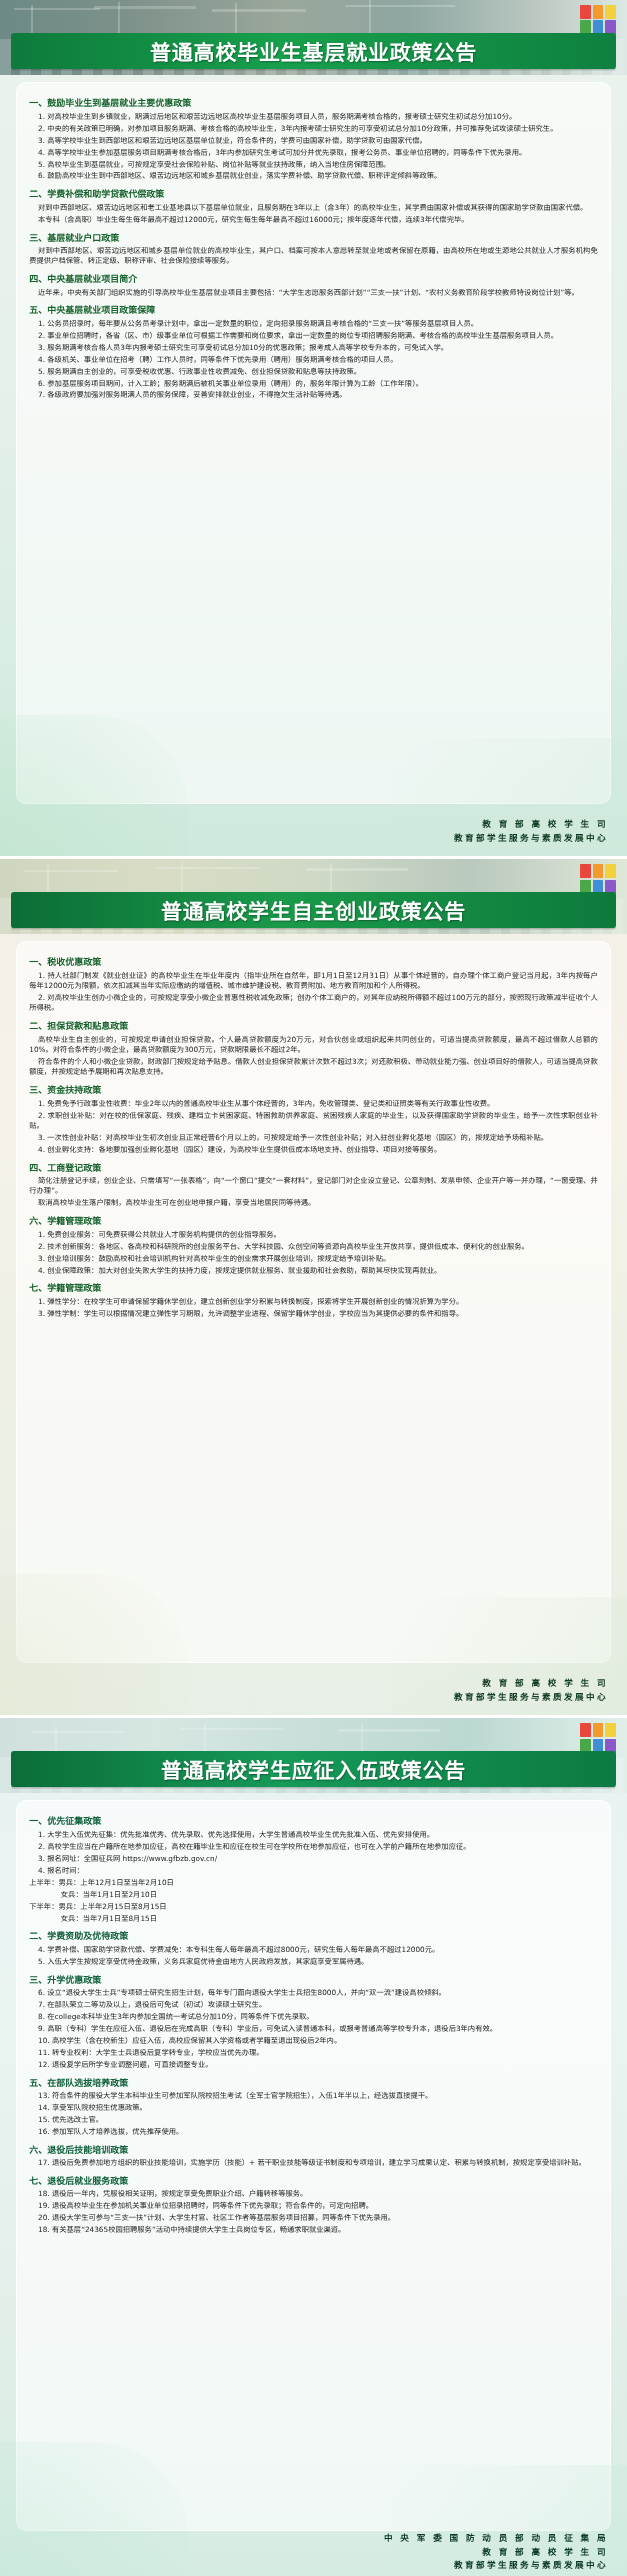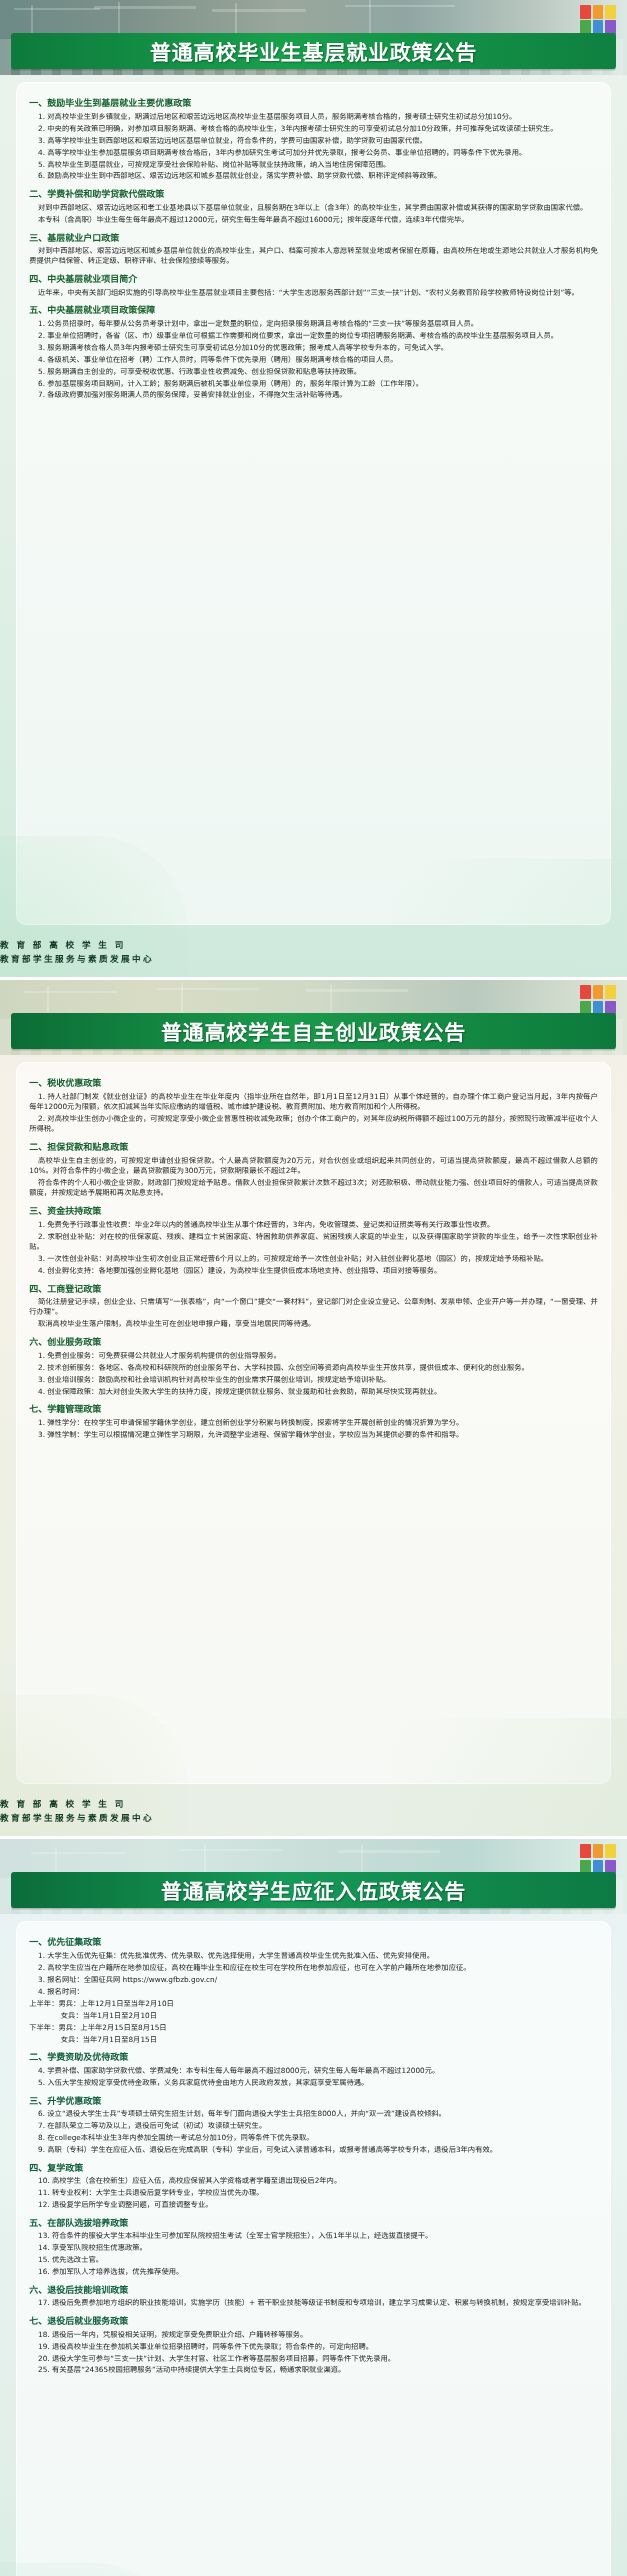--- a/index.html
+++ b/index.html
@@ -1,20 +1,20 @@
 <!DOCTYPE html>
 <html lang="zh-CN" style="font-size:12.6px"><head>
 <meta charset="utf-8">
 <style>
   html,body{margin:0;padding:0;background:#fff;}
   body{width:627px;font-family:"DejaVu Sans","Liberation Sans",sans-serif;color:#1b1b1b;}
   .page{width:627px;}
   
   .poster{position:relative;width:627px;overflow:hidden;}
-  .p1{height:977px;background:linear-gradient(180deg,#eaf3ec 0%,#e6f1ea 40%,#dceee4 70%,#cfe9dd 100%);}
+  .p1{height:856px;background:linear-gradient(180deg,#eaf3ec 0%,#e6f1ea 40%,#dceee4 70%,#cfe9dd 100%);}
   .p2{height:856px;background:linear-gradient(180deg,#f2efe6 0%,#f6f2e8 30%,#eef0e4 60%,#e8efe6 100%);}
   .p3{height:865px;background:linear-gradient(180deg,#e9f2f3 0%,#eaf4f1 35%,#e2efe9 70%,#d5ece2 100%);}
   .banner{position:absolute;left:0;top:0;width:627px;height:75px;overflow:hidden;}
   .b1{background:linear-gradient(90deg,#6d8a86 0%,#7d918a 20%,#9aa79b 45%,#8fa6a2 65%,#b9c7c0 85%,#dce8e3 100%);}
   .b2{background:linear-gradient(90deg,#cfd6c0 0%,#d8dcc4 25%,#cfd9c6 50%,#b9c9bd 75%,#dfe7d8 100%);}
   .b3{background:linear-gradient(90deg,#cfe0de 0%,#d6e7e2 25%,#c9ded9 50%,#bcd8d2 75%,#e1efe9 100%);}
   .crane{position:absolute;background:rgba(255,255,255,.22);}
   .skyline{position:absolute;bottom:0;left:0;right:0;height:36px;
     background:repeating-linear-gradient(90deg, rgba(255,255,255,.18) 0 11px, rgba(255,255,255,0) 11px 20.4px);}
   .logoblk{position:absolute;right:11px;top:4.7px;width:36px;height:30px;display:grid;grid-template-columns:repeat(3,1fr);grid-template-rows:repeat(2,1fr);gap:1.6px;}
@@ -24,21 +24,21 @@
   .t2{background:linear-gradient(90deg,#0b6d36,#1a9a4a 45%,#0d7a3c);box-shadow:0 1.6px 0 rgba(0,0,0,.18);}
   .t3{background:linear-gradient(90deg,#0b6d3a,#159a58 45%,#0d7a43);box-shadow:0 1.6px 0 rgba(0,0,0,.18);align-items:center;}
   .titlebar h1{margin:0;font-size:21px;letter-spacing:0.8px;color:#fff;font-weight:bold;
     font-family:"DejaVu Serif","Liberation Serif",serif;text-shadow:0.8px 0.8px 1.6px rgba(0,0,0,.35);}
   .card{position:absolute;left:15.7px;right:15.7px;top:82px;bottom:52px;background:rgba(255,255,255,.62);
     border:0.8px solid rgba(255,255,255,.85);border-radius:10px;padding:7.8px 12.6px 6.3px 12.6px;box-sizing:border-box;overflow:hidden;}
   .sec-h{color:#17632e;font-weight:bold;font-size:9px;margin:5.5px 0 2.4px 0;}
   .p3 .sec-h{color:#10603c;}
   p.body{margin:0 0 1.6px 0;font-size:7.3px;line-height:1.42;text-align:justify;color:#222;}
   p.ind{text-indent:1.2em;}
-  .footer{position:absolute;left:0;right:19px;bottom:11px;}
+  .footer{position:absolute;left:0;right:19px;bottom:11px;text-align:right;}
   .footer div{font-size:8.6px;font-weight:bold;color:#123c22;letter-spacing:2.4px;line-height:1.55;}
   .p3 .footer div{color:#0d3a28;}
   .deco-l{position:absolute;left:0;bottom:0;width:188px;height:141px;border-radius:0 94px 0 0;opacity:.45;}
   .deco-r{position:absolute;right:0;bottom:0;width:235px;height:118px;opacity:.4;}
   .p1 .deco-l{background:radial-gradient(circle at 0% 100%, #b9e3c6, rgba(185,227,198,0));}
   .p1 .deco-r{background:linear-gradient(120deg, rgba(255,255,255,0), #cfeadb);}
   .p2 .deco-l{background:radial-gradient(circle at 0% 100%, #dfe6c8, rgba(223,230,200,0));}
   .p2 .deco-r{background:linear-gradient(120deg, rgba(255,255,255,0), #d9e9d3);}
   .p3 .deco-l{background:radial-gradient(circle at 0% 100%, #bfe6d6, rgba(191,230,214,0));}
   .p3 .deco-r{background:linear-gradient(120deg, rgba(255,255,255,0), #c9e9dc);}
@@ -147,21 +147,21 @@
       <p class="body ind">1. 免费免予行政事业性收费：毕业2年以内的普通高校毕业生从事个体经营的，3年内，免收管理类、登记类和证照类等有关行政事业性收费。</p>
       <p class="body ind">2. 求职创业补贴：对在校的低保家庭、残疾、建档立卡贫困家庭、特困救助供养家庭、贫困残疾人家庭的毕业生，以及获得国家助学贷款的毕业生，给予一次性求职创业补贴。</p>
       <p class="body ind">3. 一次性创业补贴：对高校毕业生初次创业且正常经营6个月以上的，可按规定给予一次性创业补贴；对入驻创业孵化基地（园区）的，按规定给予场租补贴。</p>
       <p class="body ind">4. 创业孵化支持：各地要加强创业孵化基地（园区）建设，为高校毕业生提供低成本场地支持、创业指导、项目对接等服务。</p>
 
       <div class="sec-h">四、工商登记政策</div>
       <p class="body ind">简化注册登记手续，创业企业、只需填写“一张表格”，向“一个窗口”提交“一套材料”，登记部门对企业设立登记、公章刻制、发票申领、企业开户等一并办理，“一窗受理、并行办理”。</p>
 
       <p class="body ind">取消高校毕业生落户限制，高校毕业生可在创业地申报户籍，享受当地居民同等待遇。</p>
 
-      <div class="sec-h">六、创业服务政策</div>
+      <div class="sec-h">六、学籍管理政策</div>
       <p class="body ind">1. 免费创业服务：可免费获得公共就业人才服务机构提供的创业指导服务。</p>
       <p class="body ind">2. 技术创新服务：各地区、各高校和科研院所的创业服务平台、大学科技园、众创空间等资源向高校毕业生开放共享，提供低成本、便利化的创业服务。</p>
       <p class="body ind">3. 创业培训服务：鼓励高校和社会培训机构针对高校毕业生的创业需求开展创业培训，按规定给予培训补贴。</p>
       <p class="body ind">4. 创业保障政策：加大对创业失败大学生的扶持力度，按规定提供就业服务、就业援助和社会救助，帮助其尽快实现再就业。</p>
 
       <div class="sec-h">七、学籍管理政策</div>
       <p class="body ind">1. 弹性学分：在校学生可申请保留学籍休学创业，建立创新创业学分积累与转换制度，探索将学生开展创新创业的情况折算为学分。</p>
       <p class="body ind">3. 弹性学制：学生可以根据情况建立弹性学习期限，允许调整学业进程、保留学籍休学创业，学校应当为其提供必要的条件和指导。</p>
     </div>
 
@@ -211,39 +211,38 @@
       <div class="sec-h">二、学费资助及优待政策</div>
       <p class="body ind">4. 学费补偿、国家助学贷款代偿、学费减免：本专科生每人每年最高不超过8000元，研究生每人每年最高不超过12000元。</p>
       <p class="body ind">5. 入伍大学生按规定享受优待金政策，义务兵家庭优待金由地方人民政府发放，其家庭享受军属待遇。</p>
 
       <div class="sec-h">三、升学优惠政策</div>
       <p class="body ind">6. 设立“退役大学生士兵”专项硕士研究生招生计划，每年专门面向退役大学生士兵招生8000人，并向“双一流”建设高校倾斜。</p>
       <p class="body ind">7. 在部队荣立二等功及以上，退役后可免试（初试）攻读硕士研究生。</p>
       <p class="body ind">8. 在college本科毕业生3年内参加全国统一考试总分加10分，同等条件下优先录取。</p>
       <p class="body ind">9. 高职（专科）学生在应征入伍、退役后在完成高职（专科）学业后，可免试入读普通本科，或报考普通高等学校专升本，退役后3年内有效。</p>
 
-      <div class="sec-h">四、复学政策</div>
       <p class="body ind">10. 高校学生（含在校新生）应征入伍，高校应保留其入学资格或者学籍至退出现役后2年内。</p>
       <p class="body ind">11. 转专业权利：大学生士兵退役后复学转专业，学校应当优先办理。</p>
       <p class="body ind">12. 退役复学后所学专业调整问题，可直接调整专业。</p>
 
       <div class="sec-h">五、在部队选拔培养政策</div>
       <p class="body ind">13. 符合条件的服役大学生本科毕业生可参加军队院校招生考试（全军士官学院招生），入伍1年半以上，经选拔直接提干。</p>
       <p class="body ind">14. 享受军队院校招生优惠政策。</p>
       <p class="body ind">15. 优先选改士官。</p>
       <p class="body ind">16. 参加军队人才培养选拔，优先推荐使用。</p>
 
       <div class="sec-h">六、退役后技能培训政策</div>
       <p class="body ind">17. 退役后免费参加地方组织的职业技能培训，实施学历（技能）+ 若干职业技能等级证书制度和专项培训，建立学习成果认定、积累与转换机制，按规定享受培训补贴。</p>
 
       <div class="sec-h">七、退役后就业服务政策</div>
       <p class="body ind">18. 退役后一年内，凭服役相关证明，按规定享受免费职业介绍、户籍转移等服务。</p>
       <p class="body ind">19. 退役高校毕业生在参加机关事业单位招录招聘时，同等条件下优先录取；符合条件的，可定向招聘。</p>
       <p class="body ind">20. 退役大学生可参与“三支一扶”计划、大学生村官、社区工作者等基层服务项目招募，同等条件下优先录用。</p>
-      <p class="body ind">25. 有关基层“24365校园招聘服务”活动中持续提供大学生士兵岗位专区，畅通求职就业渠道。</p>
+      <p class="body ind">18. 有关基层“24365校园招聘服务”活动中持续提供大学生士兵岗位专区，畅通求职就业渠道。</p>
     </div>
 
     <div class="deco-l"></div>
     <div class="deco-r"></div>
     <div class="footer">
       <div>中 央 军 委 国 防 动 员 部 动 员 征 集 局</div>
       <div>教 育 部 高 校 学 生 司</div>
       <div>教育部学生服务与素质发展中心</div>
     </div>
   </section>

